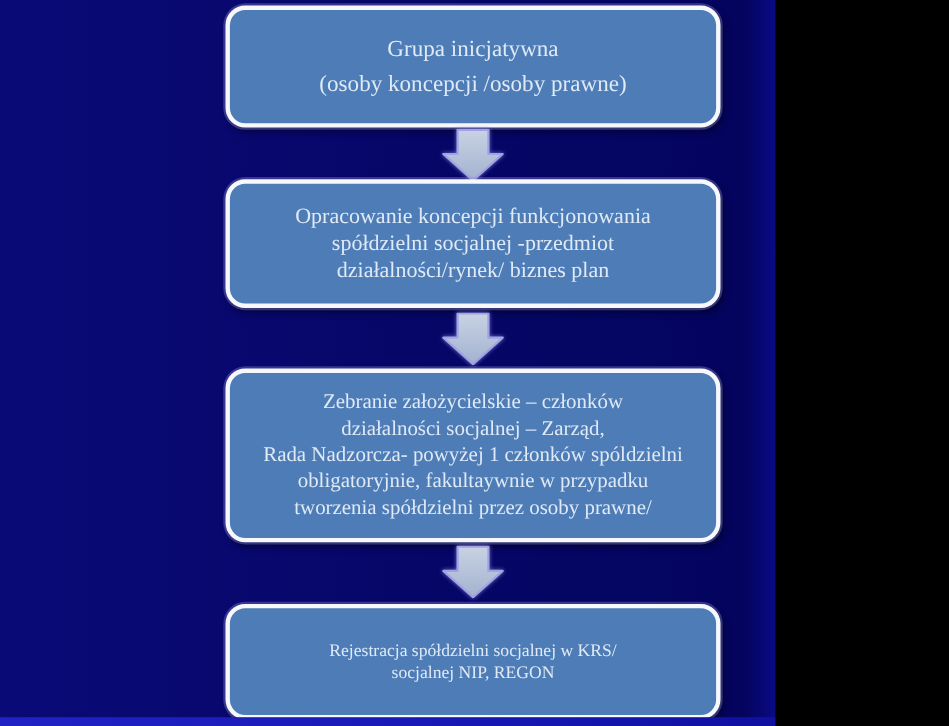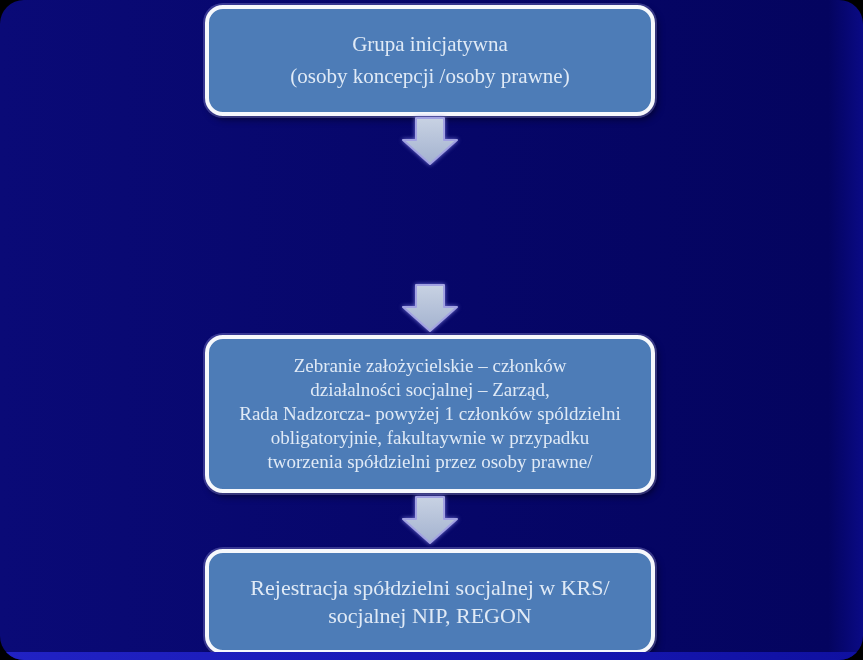--- a/index.html
+++ b/index.html
@@ -2,26 +2,25 @@
 <html><head>
 <meta charset="utf-8">
 <style>
   html, body {
     margin: 0;
     padding: 0;
     background: #000;
   }
   .stage {
     position: relative;
-    width: 863px;
+    width: 705px;
     height: 660px;
     overflow: hidden;
     background: linear-gradient(90deg, #0a0a77 0%, #060668 55%, #04045f 96%, #0a0a85 100%);
     font-family: "Liberation Serif", serif;
-    border-radius: 24px;
   }
   .bottom-strip {
     position: absolute;
     left: 0;
     bottom: 0;
     width: 100%;
     height: 8px;
     background: linear-gradient(90deg, #2122c4 0%, #1718b4 60%, #0f10a0 100%);
   }
   .step {
@@ -40,21 +39,21 @@
     text-align: center;
     box-shadow: 0 0 0 2px rgba(150,150,220,0.35), 3px 4px 6px rgba(0,0,20,0.5);
   }
   .step .ln {
     display: block;
     white-space: nowrap;
   }
   .step-1 { top: 5px;   height: 111px; font-size: 21px; line-height: 1.5;  }
   .step-2 { top: 163px; height: 117px; font-size: 20px; line-height: 1.22; }
   .step-3 { top: 335px; height: 158px; font-size: 19px; line-height: 1.26; }
-  .step-4 { top: 549px; height: 105px; font-size: 22px; line-height: 1.25; }
+  .step-4 { top: 549px; height: 105px; font-size: 16px; line-height: 1.25; }
   .arrow {
     position: absolute;
     left: 401px;
     width: 58px;
     height: 48px;
     filter: drop-shadow(0 0 2px rgba(130,130,225,0.85));
   }
   .arrow-1 { top: 117px; }
   .arrow-2 { top: 284px; }
   .arrow-3 { top: 496px; }
@@ -72,20 +71,25 @@
   <svg class="arrow arrow-1" viewBox="0 0 58 48" aria-hidden="true">
     <defs>
       <linearGradient id="ag1" x1="0" y1="0" x2="0" y2="1">
         <stop offset="0" stop-color="#c8d2e3"></stop>
         <stop offset="1" stop-color="#a3b2cf"></stop>
       </linearGradient>
     </defs>
     <polygon points="15,1 43,1 43,23 56,23 29,47 2,23 15,23" fill="url(#ag1)" stroke="#a2a2e2" stroke-width="2" stroke-linejoin="round"></polygon>
   </svg>
 
+  <div class="step step-2">
+    <span class="ln">Opracowanie koncepcji funkcjonowania</span>
+    <span class="ln">spółdzielni socjalnej -przedmiot</span>
+    <span class="ln">działalności/rynek/ biznes plan</span>
+  </div>
 
   <svg class="arrow arrow-2" viewBox="0 0 58 48" aria-hidden="true">
     <defs>
       <linearGradient id="ag2" x1="0" y1="0" x2="0" y2="1">
         <stop offset="0" stop-color="#c8d2e3"></stop>
         <stop offset="1" stop-color="#a3b2cf"></stop>
       </linearGradient>
     </defs>
     <polygon points="15,1 43,1 43,23 56,23 29,47 2,23 15,23" fill="url(#ag2)" stroke="#a2a2e2" stroke-width="2" stroke-linejoin="round"></polygon>
   </svg>

